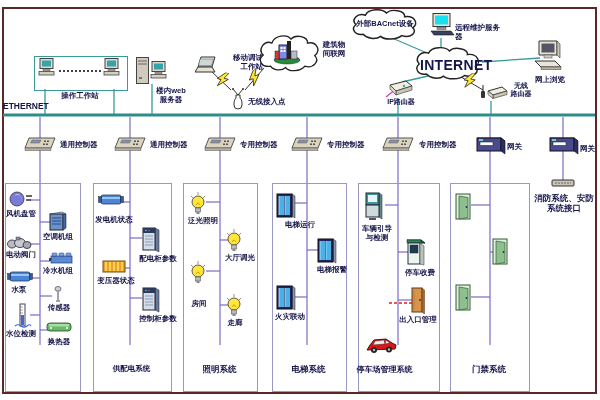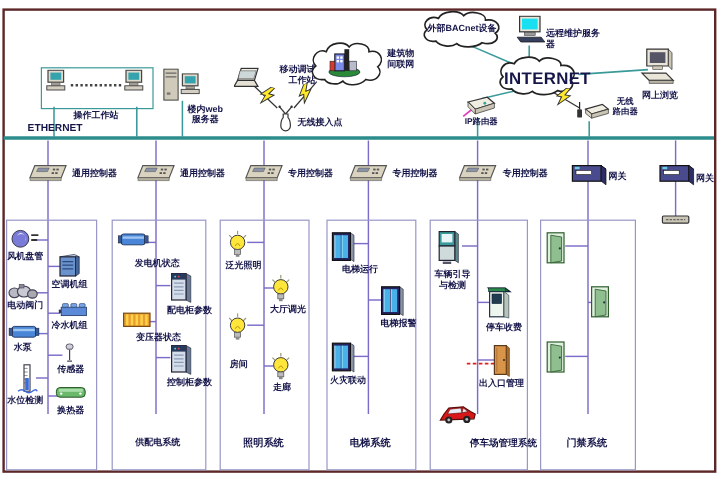--- a/index.html
+++ b/index.html
@@ -81,21 +81,21 @@
         <line x1="398" y1="252" x2="408" y2="252"></line>
       <line x1="398" y1="300" x2="412" y2="300"></line>
 
       <line x1="471" y1="205" x2="490" y2="205"></line>
         <line x1="490" y1="252" x2="494" y2="252"></line>
       <line x1="471" y1="297" x2="490" y2="297"></line>
     </g>
     <line x1="389" y1="303" x2="412" y2="303" stroke="#e02020" stroke-width="1.5" stroke-dasharray="3,2"></line>
   </svg>
 
-  <div class="lbl big" style="left:3px;top:101px;width:60px;text-align:left;padding-left:20px;">ETHERNET</div>
+  <div class="lbl big" style="left:3px;top:101px;width:60px;text-align:left;">ETHERNET</div>
 
   <div class="opbox" style="left:34px;top:56px;width:92px;height:33px;"></div>
   <div class="ico" style="left:37px;top:58px;">
     <svg width="20" height="19">
         <rect x="3" y="0.5" width="13" height="10" fill="#ded9cb" stroke="#444"></rect>
         <rect x="5" y="2.5" width="9" height="6" fill="#35a3ad"></rect>
         <rect x="6" y="11" width="7" height="2" fill="#aaa69a" stroke="#555" stroke-width="0.5"></rect>
         <rect x="2" y="13.5" width="15" height="3.5" fill="#d4cfc2" stroke="#444" stroke-width="0.8"></rect>
       </svg>
   </div>
@@ -427,21 +427,21 @@
   <div class="lbl" style="left:45px;top:337px;width:28px;text-align:center;">换热器</div>
 
   <div class="ico" style="left:98px;top:193px;">
     <svg width="26" height="13">
         <rect x="3" y="2" width="20" height="9" rx="2" fill="#4a86d8" stroke="#223a66" stroke-width="0.8"></rect>
         <rect x="4" y="4" width="18" height="2" fill="#9ec4f0"></rect>
         <rect x="0.5" y="3.5" width="3" height="6" fill="#335a99" stroke="#223" stroke-width="0.5"></rect>
         <rect x="22.5" y="3.5" width="3" height="6" fill="#335a99" stroke="#223" stroke-width="0.5"></rect>
       </svg>
   </div>
-  <div class="lbl" style="left:93px;top:215px;width:42px;margin-left:17px;">发电机状态</div>
+  <div class="lbl" style="left:93px;top:215px;width:42px;">发电机状态</div>
 
   <div class="ico" style="left:141px;top:226px;">
     <svg width="20" height="28">
         <polygon points="14,2 18,4 18,26 14,24" fill="#6a7a96" stroke="#223" stroke-width="0.5"></polygon>
         <rect x="2" y="2" width="12" height="22" fill="#d4deea" stroke="#223"></rect>
         <rect x="2" y="2" width="12" height="5" fill="#2a3a5e"></rect>
         <circle cx="5" cy="4.5" r="0.8" fill="#4ae0e0"></circle>
         <circle cx="8" cy="4.5" r="0.8" fill="#e04a4a"></circle>
         <line x1="4" y1="10" x2="12" y2="10" stroke="#8a9ab6"></line>
         <line x1="4" y1="13" x2="12" y2="13" stroke="#8a9ab6"></line>
@@ -456,21 +456,21 @@
         <rect x="2" y="2" width="22" height="11" fill="#e8a030" stroke="#7a4a10"></rect>
         <g stroke="#ffd24a" stroke-width="2">
           <line x1="5" y1="3" x2="5" y2="12"></line>
           <line x1="9" y1="3" x2="9" y2="12"></line>
           <line x1="13" y1="3" x2="13" y2="12"></line>
           <line x1="17" y1="3" x2="17" y2="12"></line>
           <line x1="21" y1="3" x2="21" y2="12"></line>
         </g>
       </svg>
   </div>
-  <div class="lbl" style="left:95px;top:276px;width:42px;padding-left:16px;">变压器状态</div>
+  <div class="lbl" style="left:95px;top:276px;width:42px;">变压器状态</div>
 
   <div class="ico" style="left:141px;top:286px;">
     <svg width="20" height="28">
         <polygon points="14,2 18,4 18,26 14,24" fill="#6a7a96" stroke="#223" stroke-width="0.5"></polygon>
         <rect x="2" y="2" width="12" height="22" fill="#d4deea" stroke="#223"></rect>
         <rect x="2" y="2" width="12" height="5" fill="#2a3a5e"></rect>
         <circle cx="5" cy="4.5" r="0.8" fill="#4ae0e0"></circle>
         <circle cx="8" cy="4.5" r="0.8" fill="#e04a4a"></circle>
         <line x1="4" y1="10" x2="12" y2="10" stroke="#8a9ab6"></line>
         <line x1="4" y1="13" x2="12" y2="13" stroke="#8a9ab6"></line>
@@ -608,21 +608,21 @@
     <svg width="34" height="22">
         <polygon points="6,10 10,5 22,4 28,8 32,10 31,14 3,15" fill="#d81818" stroke="#5a0a0a"></polygon>
         <polygon points="11,6 20,5 21,9 9,10" fill="#e8eef4" stroke="#5a0a0a" stroke-width="0.5"></polygon>
         <polygon points="22,5 26,8 21,9" fill="#e8eef4" stroke="#5a0a0a" stroke-width="0.5"></polygon>
         <ellipse cx="10" cy="15" rx="3" ry="3" fill="#222"></ellipse>
         <ellipse cx="25" cy="14.5" rx="3" ry="3" fill="#222"></ellipse>
         <ellipse cx="10" cy="15" rx="1.2" ry="1.2" fill="#bbb"></ellipse>
         <ellipse cx="25" cy="14.5" rx="1.2" ry="1.2" fill="#bbb"></ellipse>
       </svg>
   </div>
-  <div class="ttl" style="left:372px;top:364px;width:95px;font-size:8px;">停车场管理系统</div>
+  <div class="ttl" style="left:337px;top:364px;width:95px;font-size:8px;">停车场管理系统</div>
 
   <div class="ico" style="left:455px;top:193px;">
     <svg width="18" height="28">
         <rect x="1" y="1" width="14" height="25" fill="#dff0df" stroke="#2e5e2e"></rect>
         <polygon points="4,3 13,4.5 13,24.5 4,26" fill="#8fbf8f" stroke="#2e5e2e" stroke-width="0.7"></polygon>
         <circle cx="11.5" cy="14" r="0.9" fill="#234"></circle>
       </svg>
   </div>
   <div class="ico" style="left:492px;top:238px;">
     <svg width="18" height="28">
@@ -639,13 +639,15 @@
       </svg>
   </div>
   <div class="ttl" style="left:450px;top:364px;width:78px;font-size:8.5px;">门禁系统</div>
 
   <div class="ico" style="left:551px;top:178px;">
     <svg width="24" height="10">
         <rect x="1" y="2" width="22" height="6" rx="1" fill="#cac5b5" stroke="#333"></rect>
         <line x1="4" y1="5" x2="20" y2="5" stroke="#666" stroke-dasharray="2,1"></line>
       </svg>
   </div>
+  <div class="lbl big" style="left:527px;top:193px;width:74px;">消防系统、安防
+系统接口</div>
 </div>
 
 </body></html>

